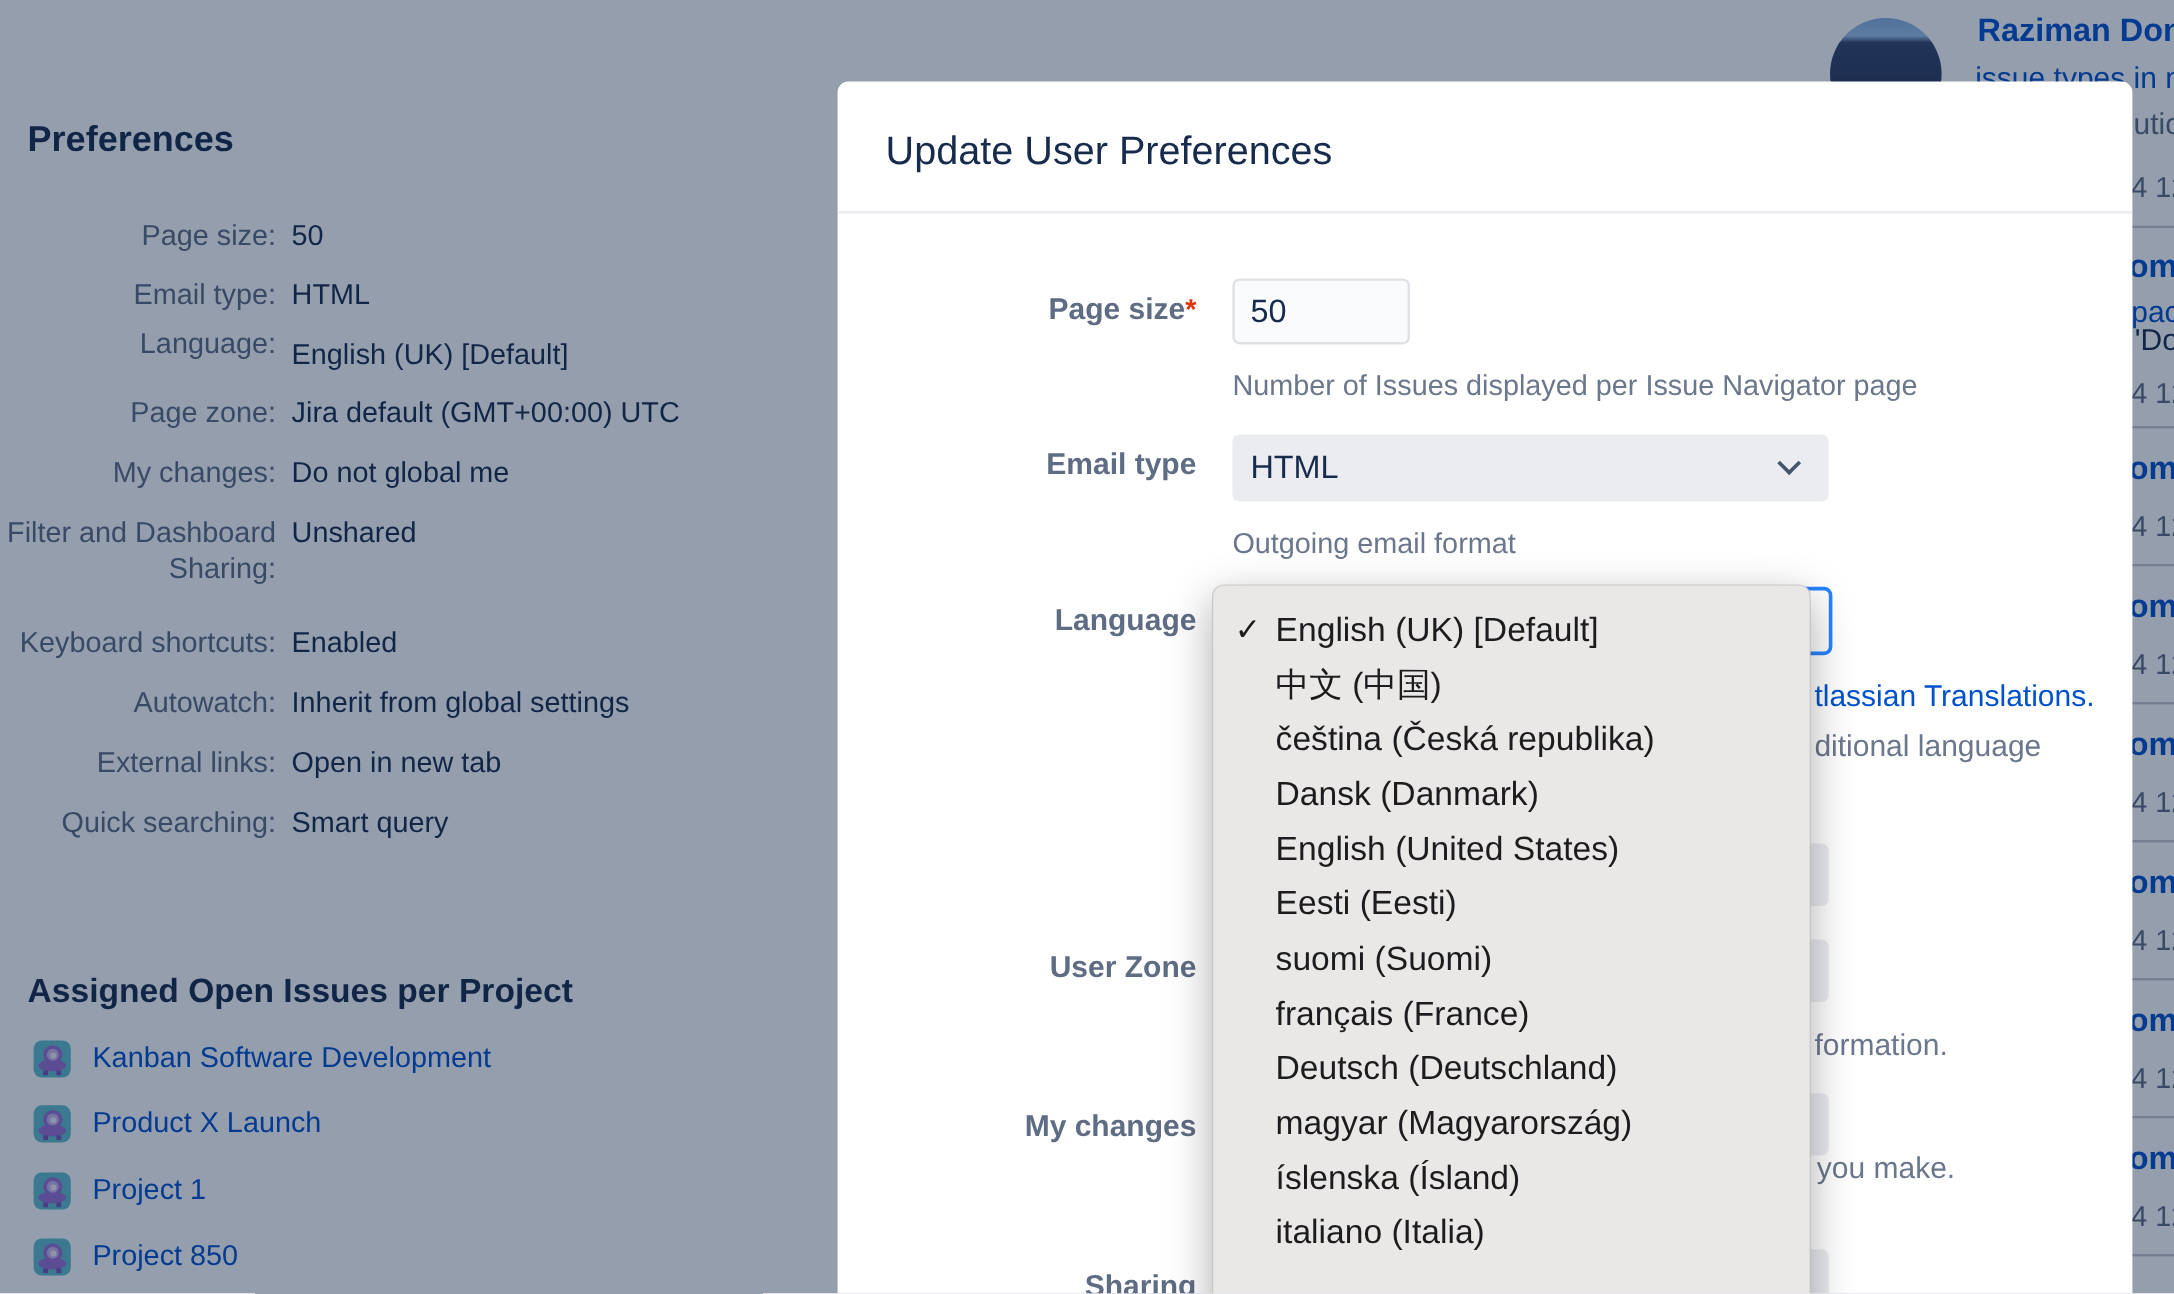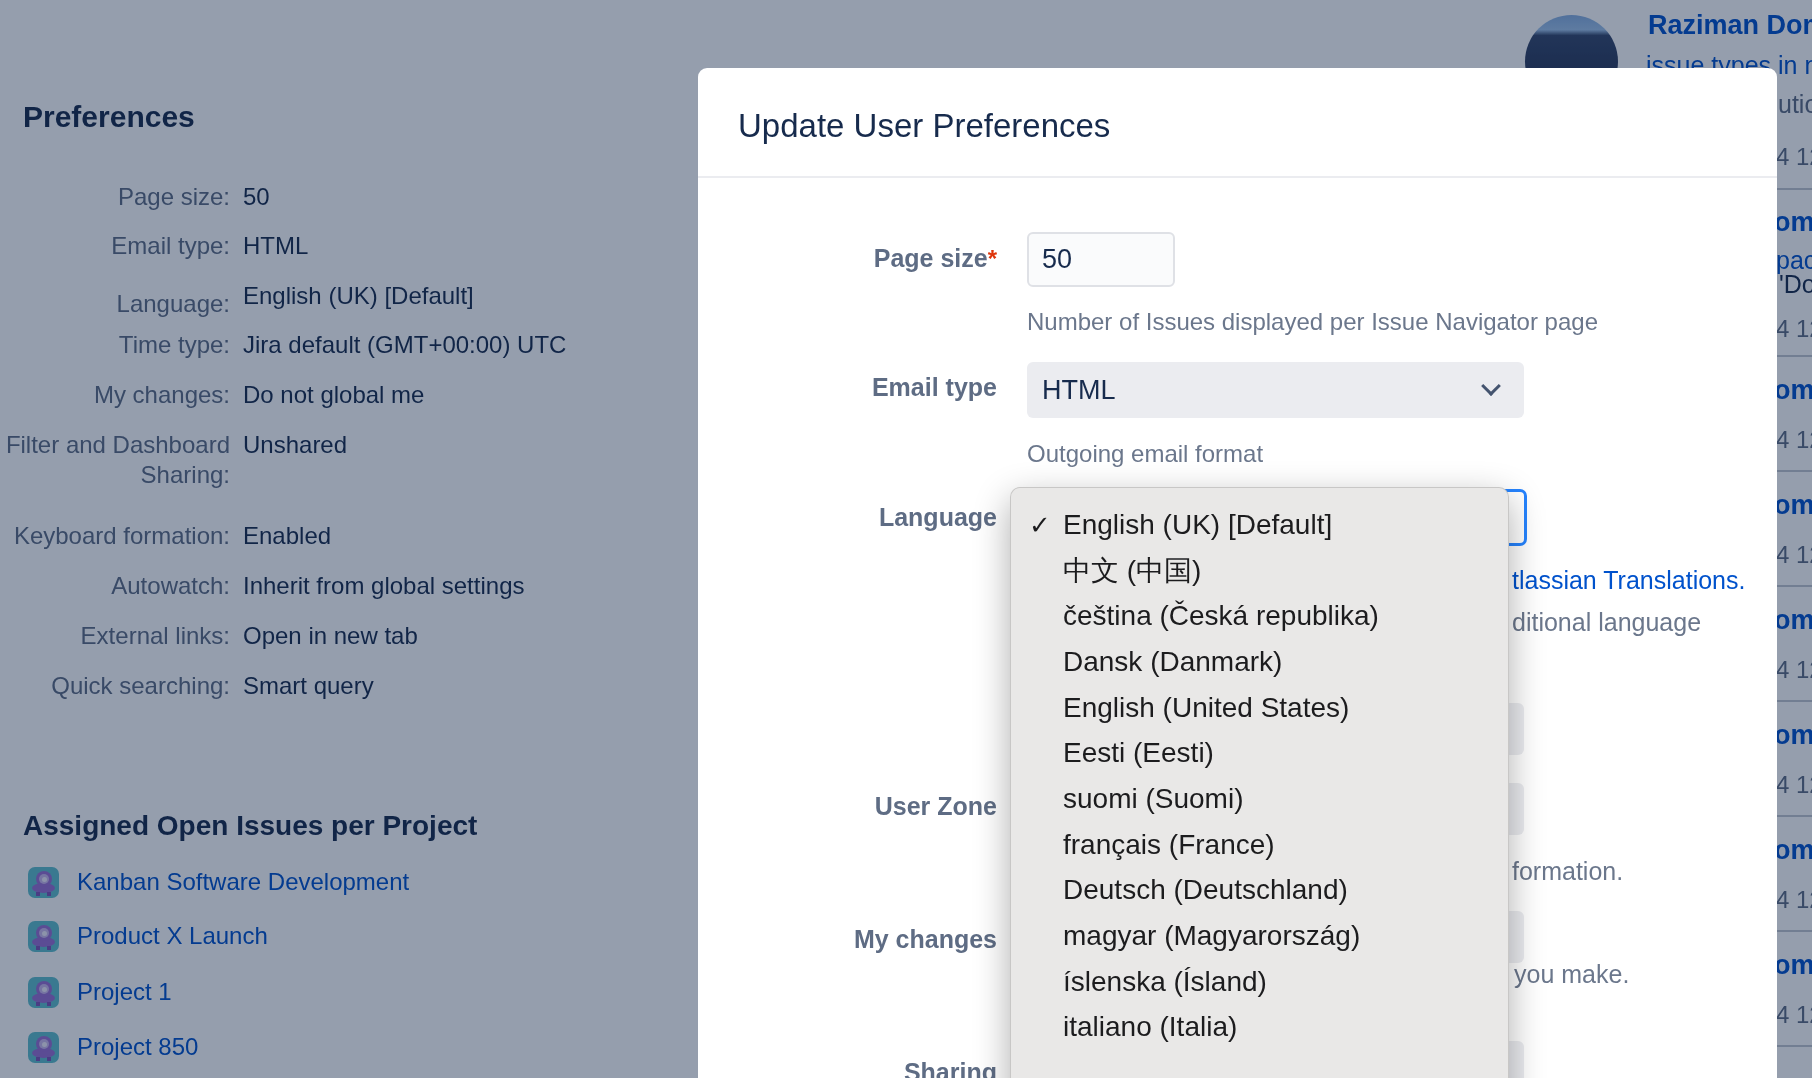--- a/index.html
+++ b/index.html
@@ -73,29 +73,29 @@
 </style>
 </head>
 <body>
 
 <div class="abs page-heading">Preferences</div>
 
 <div class="abs pref-label" style="top:182px">Page size:</div>
 <div class="abs pref-value" style="top:182px">50</div>
 <div class="abs pref-label" style="top:231px">Email type:</div>
 <div class="abs pref-value" style="top:231px">HTML</div>
-<div class="abs pref-label" style="top:289px">Language:</div>
+<div class="abs pref-label" style="top:272px">Language:</div>
 <div class="abs pref-value" style="top:281px">English (UK) [Default]</div>
-<div class="abs pref-label" style="top:330px">Time type:</div>
+<div class="abs pref-label" style="top:330px">Page zone:</div>
 <div class="abs pref-value" style="top:330px">Jira default (GMT+00:00) UTC</div>
 <div class="abs pref-label" style="top:380px">My changes:</div>
 <div class="abs pref-value" style="top:380px">Do not global me</div>
 <div class="abs pref-label" style="top:430px">Filter and Dashboard Sharing:</div>
 <div class="abs pref-value" style="top:430px">Unshared</div>
-<div class="abs pref-label" style="top:521px">Keyboard formation:</div>
+<div class="abs pref-label" style="top:521px">Keyboard shortcuts:</div>
 <div class="abs pref-value" style="top:521px">Enabled</div>
 <div class="abs pref-label" style="top:571px">Autowatch:</div>
 <div class="abs pref-value" style="top:571px">Inherit from global settings</div>
 <div class="abs pref-label" style="top:621px">External links:</div>
 <div class="abs pref-value" style="top:621px">Open in new tab</div>
 <div class="abs pref-label" style="top:671px">Quick searching:</div>
 <div class="abs pref-value" style="top:671px">Smart query</div>
 
 <div class="abs issues-heading">Assigned Open Issues per Project</div>
 

